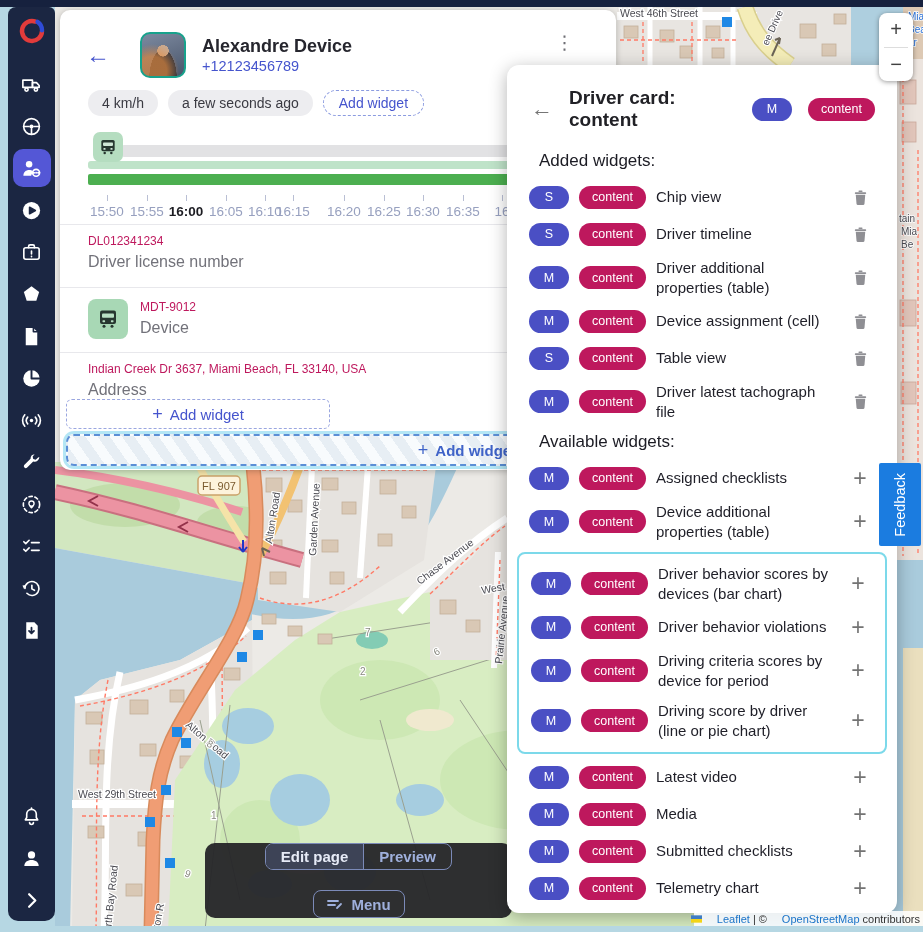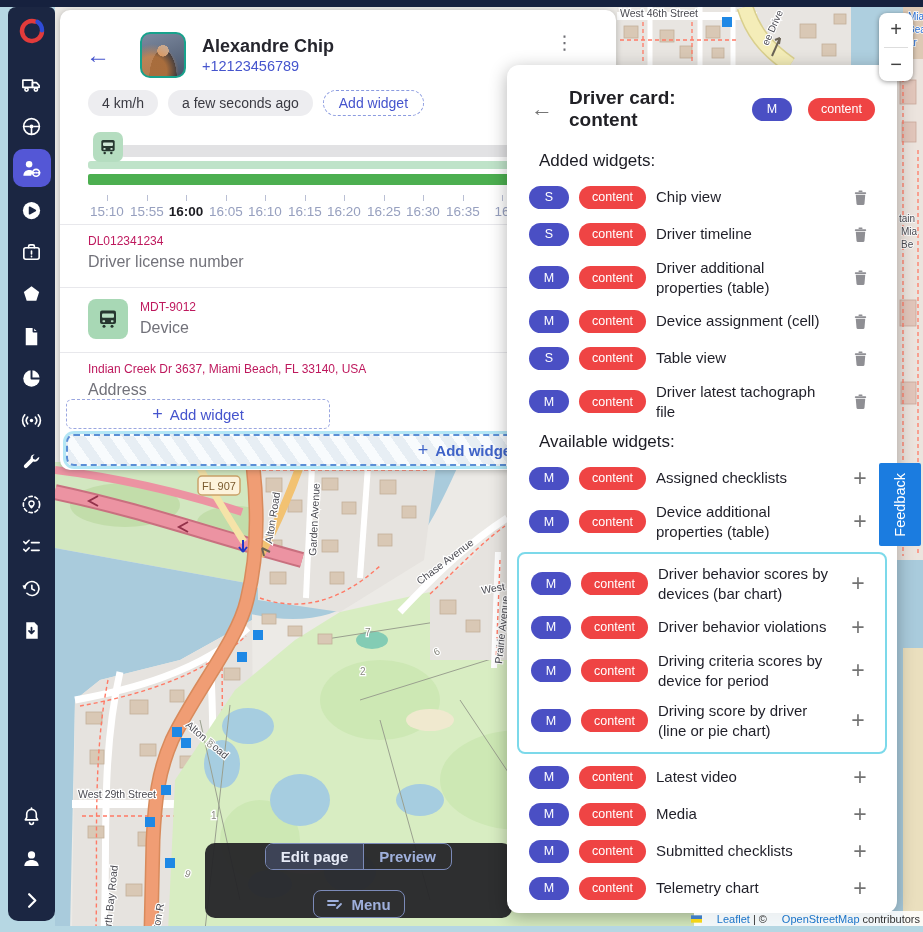--- a/index.html
+++ b/index.html
@@ -74,21 +74,21 @@
 
   
   .panel{position:absolute;left:507px;top:65px;width:390px;height:848px;background:#fff;border-radius:12px;
     box-shadow:0 4px 18px rgba(0,0,0,.3);z-index:30;box-sizing:border-box;padding:16px 22px 10px 16px;overflow:hidden;}
   .panel-head{display:flex;align-items:center;gap:16px;padding:6px 0 10px 8px;}
   .p-back{border:none;background:none;color:#757575;font-size:22px;line-height:1;cursor:pointer;padding:0;}
   .p-title{font-size:19px;font-weight:700;color:#212126;}
   .pill{display:inline-flex;align-items:center;justify-content:center;height:23px;border-radius:12px;
     color:#fff;font-size:12.5px;flex:none;}
   .pill.size{width:40px;background:#4a4fc4;}
-  .pill.tag{padding:0 13px;background:#ef4444;}
+  .pill.tag{padding:0 13px;background:#be185d;}
   .sec-head{font-size:17px;color:#1c1c24;margin:10px 0 13px 16px;}
   .wrow{display:flex;align-items:center;gap:10px;margin:0 0 11px 6px;}
   .wrow .wlabel{flex:1;font-size:15px;color:#1f1f28;line-height:1.3;}
   .row-action{border:none;background:none;width:30px;height:26px;display:flex;align-items:center;justify-content:center;
     cursor:pointer;padding:0;flex:none;}
   .row-action svg{width:19px;height:19px;fill:#8f8f94;}
   .row-action.plus{color:#737373;font-size:23px;font-weight:300;line-height:1;}
   .hl-box{border:2px solid #7cd9ea;border-radius:8px;margin:2px -12px 10px -6px;padding:10px 12px 1px 6px;}
   .hl-box .wrow{margin-left:6px;}
 
@@ -440,21 +440,21 @@
         <path d="M9.5,5.5 16,12 9.5,18.5" stroke-width="2.3"></path>
       </svg>
   </button>
 </aside>
 
 <section class="card">
   <div class="card-header">
     <button class="back-arrow">←</button>
     <div class="avatar"></div>
     <div class="hd-text">
-      <div class="drv-name">Alexandre Chip</div>
+      <div class="drv-name">Alexandre Device</div>
       <div class="drv-phone">+12123456789</div>
     </div>
   </div>
   <button class="kebab">⋮</button>
 
   <div class="chips">
     <span class="chip">4 km/h</span>
     <span class="chip">a few seconds ago</span>
     <span class="chip-add">Add widget</span>
   </div>
@@ -469,26 +469,26 @@
           </g>
         <rect x="6" y="6.5" width="12" height="4.2" rx="1" fill="#cfe6d6"></rect>
         <rect x="6.5" y="13.2" width="2.6" height="2" rx=".6" fill="#cfe6d6"></rect>
         <rect x="14.9" y="13.2" width="2.6" height="2" rx=".6" fill="#cfe6d6"></rect>
       </svg>
     </div>
     <div class="tl-bar-gray"></div>
     <div class="tl-bar-lt"></div>
     <div class="tl-bar-gn"></div>
     <div class="tl-ticks">
-      <span class="tick" style="left:25px">15:10</span>
+      <span class="tick" style="left:25px">15:50</span>
       <span class="tick" style="left:65px">15:55</span>
       <span class="tick bold" style="left:104px">16:00</span>
       <span class="tick" style="left:144px">16:05</span>
       <span class="tick" style="left:183px">16:10</span>
-      <span class="tick" style="left:223px">16:15</span>
+      <span class="tick" style="left:211px">16:15</span>
       <span class="tick" style="left:262px">16:20</span>
       <span class="tick" style="left:302px">16:25</span>
       <span class="tick" style="left:341px">16:30</span>
       <span class="tick" style="left:381px">16:35</span>
       <span class="tick" style="left:420px">16</span>
     </div>
   </div>
 
   <div class="divider" style="top:214px"></div>
   <div class="field" style="top:224px">

